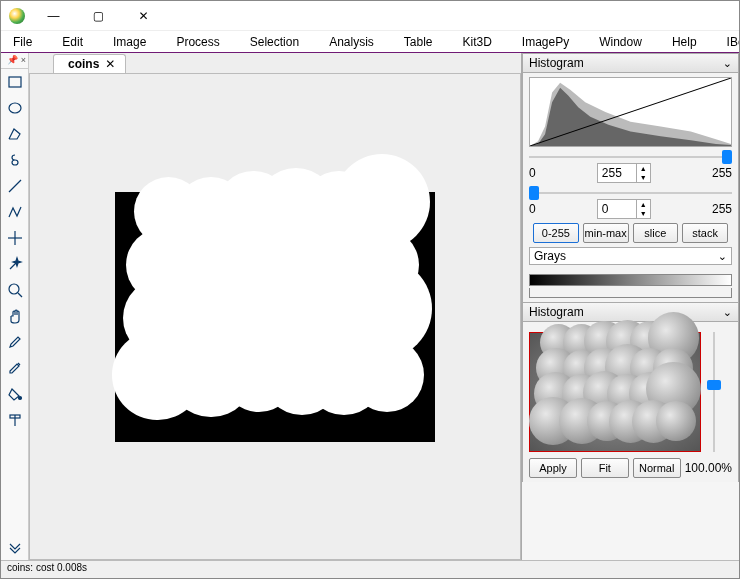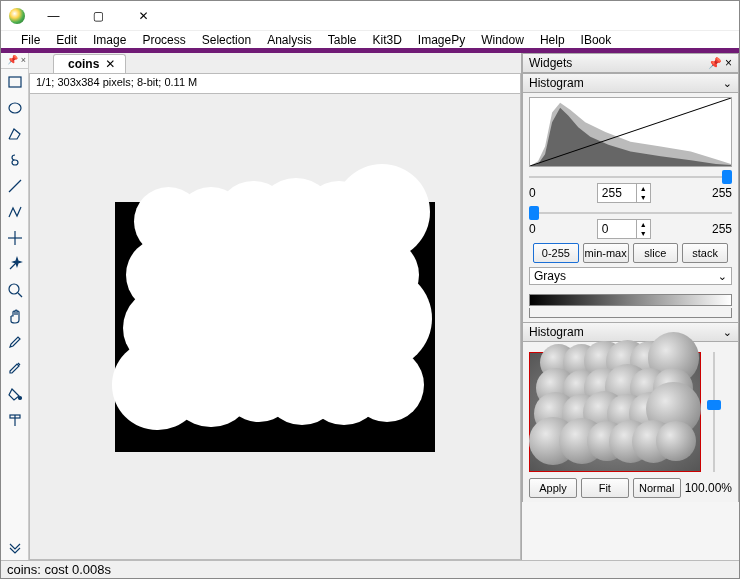--- a/index.html
+++ b/index.html
@@ -3,21 +3,21 @@
 <meta charset="utf-8">
 <style>
 * { box-sizing: border-box; margin: 0; padding: 0; font-family: "Segoe UI", Tahoma, sans-serif; font-size: 12px; }
 body { background: #f0f0f0; width: 740px; height: 579px; overflow: hidden; border: 1px solid #888; display: flex; flex-direction: column; }
 
 .titlebar { height: 30px; background: #fff; display: flex; align-items: center; padding: 0 8px; border-bottom: 1px solid #eee; }
 .titlebar .app-icon { width: 16px; height: 16px; border-radius: 50%; background: radial-gradient(circle at 35% 35%, #fff 0%, #ffd54f 30%, #4caf50 60%, #1b5e20 100%); margin-right: 6px; }
 .titlebar .title { flex: 1; }
 .titlebar .win-btn { width: 45px; height: 30px; display: flex; align-items: center; justify-content: center; cursor: pointer; }
 
-.menubar { height: 22px; background: #fff; display: flex; align-items: center; padding: 0 12px; gap: 0; border-bottom: 5px solid #701a75; }
+.menubar { height: 22px; background: #fff; display: flex; align-items: center; padding: 0 4px; gap: 14px; border-bottom: 1px solid #701a75; }
 .menubar .menu-item { padding: 2px 8px; cursor: pointer; }
 
 .content { flex: 1; display: flex; min-height: 0; }
 
 .toolbar { width: 28px; background: #f8f8f8; border-right: 1px solid #ccc; display: flex; flex-direction: column; align-items: center; padding-top: 2px; }
 .toolbar .tool-header { width: 100%; height: 14px; border-bottom: 1px solid #ccc; font-size: 9px; text-align: right; padding-right: 2px; color: #555; }
 .tool-btn { width: 24px; height: 24px; margin: 1px 0; display: flex; align-items: center; justify-content: center; cursor: pointer; border: 1px solid transparent; }
 .tool-btn svg { width: 16px; height: 16px; stroke: #0a3a6a; stroke-width: 1.2; fill: none; }
 
 .main-area { flex: 1; background: #eee; display: flex; flex-direction: column; }
@@ -52,21 +52,21 @@
 .colormap-ticks { width:100%; height:10px; border:1px solid #888; border-top:none; }
 
 .navigator-img { width: 172px; height: 120px; border: 1.5px solid #c00; background: radial-gradient(#999,#555); position: relative; }
 .navigator-img .nav-coin { position:absolute; border-radius:50%; background: radial-gradient(circle at 35% 35%, #e8e8e8, #777); }
 .nav-wrap { display:flex; gap:6px; margin:6px 0;}
 .nav-slider { width:14px; display:flex; align-items:center; justify-content:center; position:relative;}
 .nav-slider .vtrack { width:2px; height:100%; background:#ccc;}
 .nav-slider .vthumb { width:14px; height:10px; background:#0a84ff; position:absolute; top:48px; border-radius:2px; cursor:pointer;}
 .nav-footer { display:flex; align-items:center; gap:4px; }
 
-.statusbar { height: 18px; background: #f0f0f0; border-top: 1px solid #bbb; padding: 1px 6px; font-size: 13px; }
+.statusbar { height: 18px; background: #f0f0f0; border-top: 1px solid #bbb; padding: 1px 6px; font-size: 10px; }
 
 .chevron-down { font-size:11px; }
 </style>
 </head>
 <body>
 
 <div class="titlebar">
   <div class="app-icon"></div>
   <div class="win-btn">
       <span>—</span>
@@ -183,21 +183,20 @@
       </div>
   </div>
 
   <div class="main-area">
     <div class="tab-row">
       <div class="tab">
         <span>coins</span>
         <span class="close">✕</span>
       </div>
     </div>
-    <div class="info-bar">1/1;   303x384 pixels; 8-bit; 0.11 M</div>
     <div class="canvas-wrap">
       <div class="canvas" id="canvas">
           <div class="coin" style="left: 18.6667px; top: -14.6667px; height: 69.3333px; width: 69.3333px;"></div>
           <div class="coin" style="left: 61.3333px; top: -14.6667px; height: 69.3333px; width: 69.3333px;"></div>
           <div class="coin" style="left: 101.333px; top: -20.6667px; height: 74.6667px; width: 74.6667px;"></div>
           <div class="coin" style="left: 141.333px; top: -23.3333px; height: 80px; width: 80px;"></div>
           <div class="coin" style="left: 186.667px; top: -20.6667px; height: 74.6667px; width: 74.6667px;"></div>
           <div class="coin" style="left: 218.667px; top: -38px; height: 96px; width: 96px;"></div>
           <div class="coin" style="left: 10.6667px; top: 36px; height: 74.6667px; width: 74.6667px;"></div>
           <div class="coin" style="left: 61.3333px; top: 38.6667px; height: 69.3333px; width: 69.3333px;"></div>
@@ -215,26 +214,20 @@
           <div class="coin" style="left: 53.3333px; top: 140.667px; height: 85.3333px; width: 85.3333px;"></div>
           <div class="coin" style="left: 106.667px; top: 146px; height: 74.6667px; width: 74.6667px;"></div>
           <div class="coin" style="left: 146.667px; top: 143.333px; height: 80px; width: 80px;"></div>
           <div class="coin" style="left: 189.333px; top: 143.333px; height: 80px; width: 80px;"></div>
           <div class="coin" style="left: 234.667px; top: 146px; height: 74.6667px; width: 74.6667px;"></div>
         </div>
     </div>
   </div>
 
   <div class="widgets">
-    <div class="panel-title">
-      <span>Widgets</span>
-      <span class="spacer"></span>
-      <span class="pin">📌</span>
-      <span>×</span>
-    </div>
 
     <div class="panel-title">
       <span>Histogram</span>
       <span class="spacer"></span>
       <span class="chevron-down">⌄</span>
     </div>
     <div class="panel">
       <div class="histogram">
         <svg class="hist-line" viewBox="0 0 200 70" preserveAspectRatio="none">
           <polygon fill="#bbb" points="0,70 8,65 15,50 22,15 30,5 40,12 55,25 75,35 100,45 130,50 160,55 185,63 200,68 200,70"></polygon>

